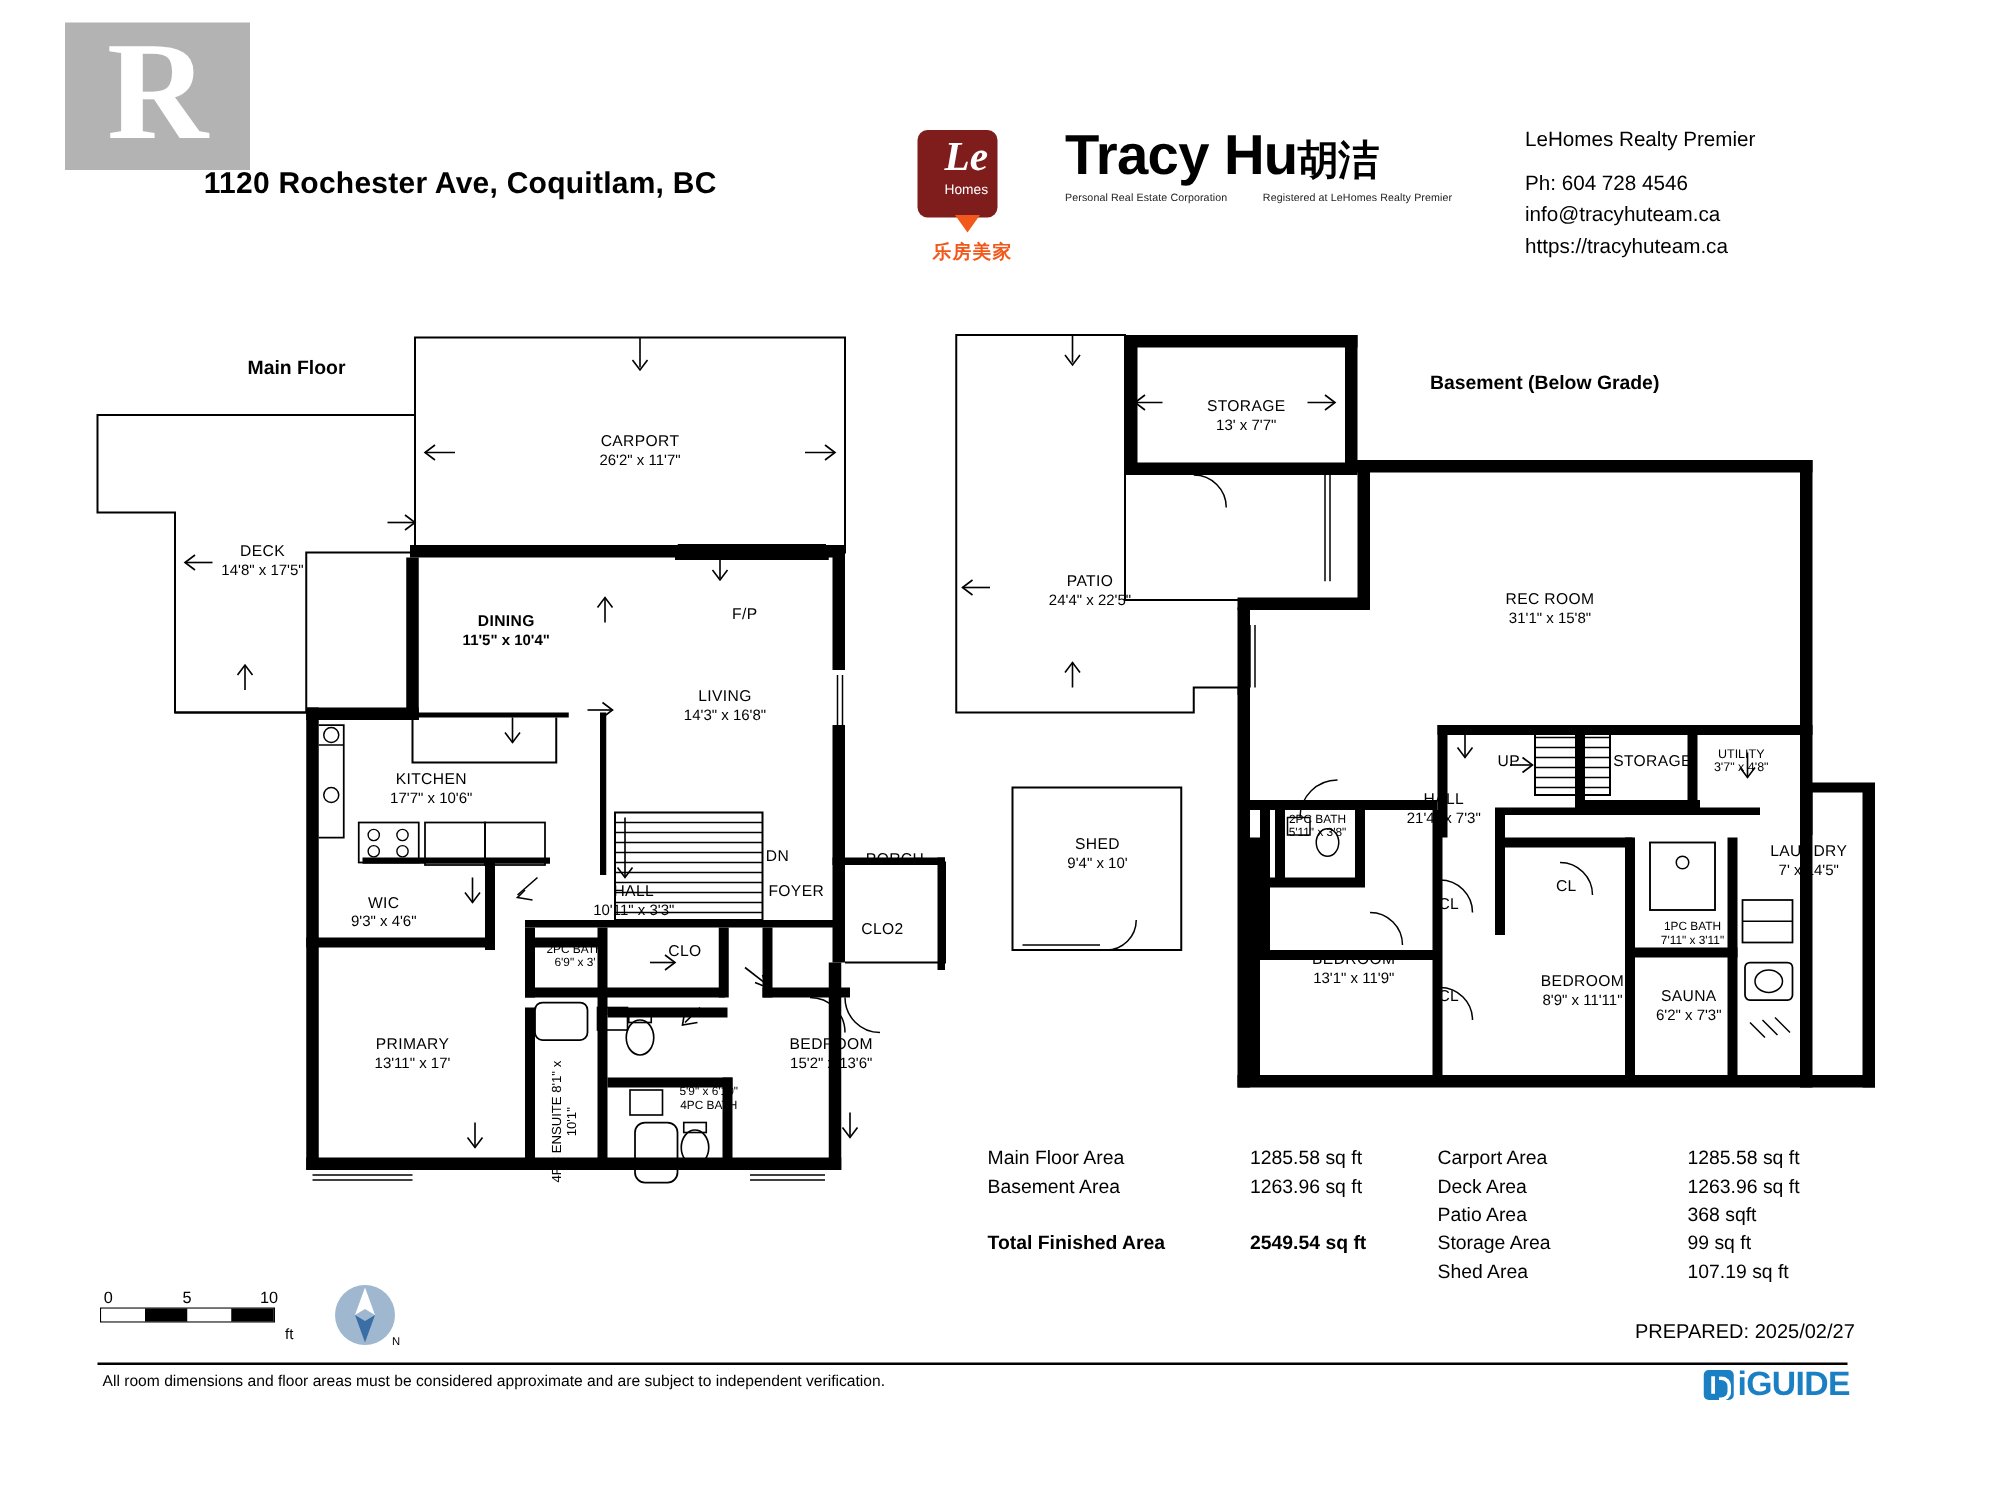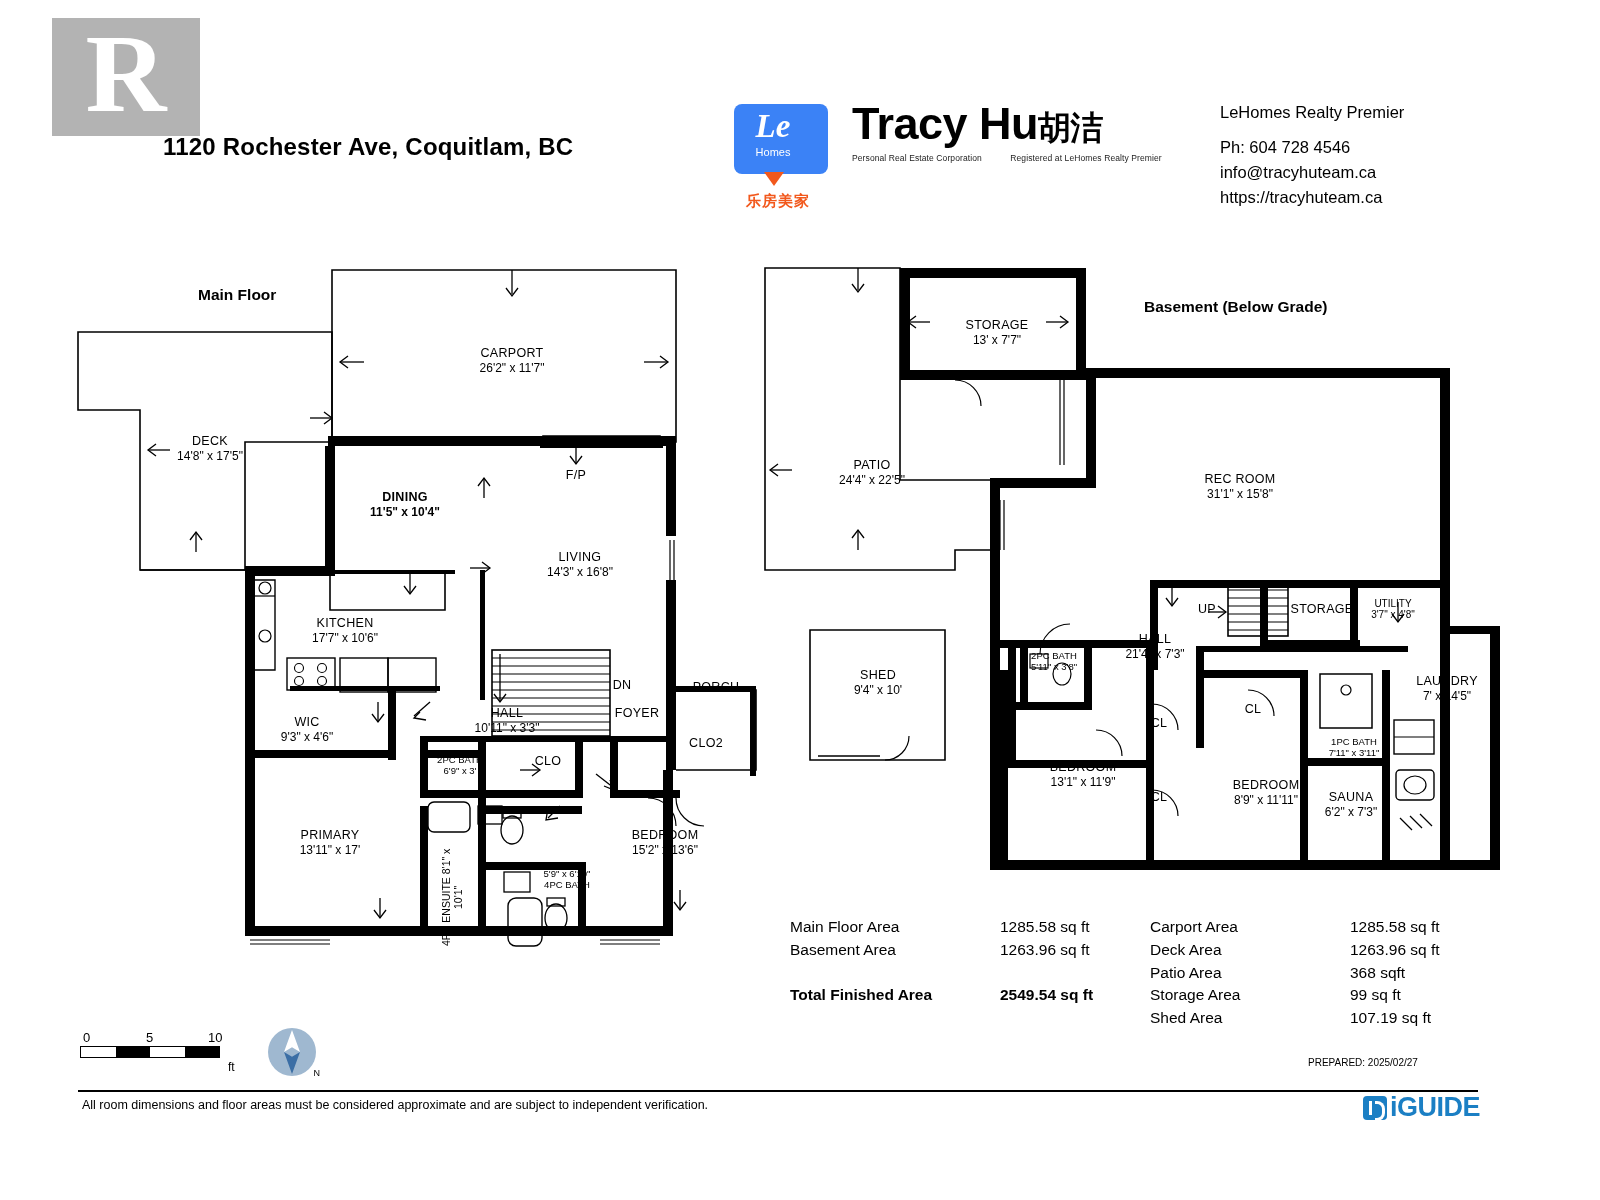--- a/index.html
+++ b/index.html
@@ -34,22 +34,22 @@
   }
   .realtor-logo .rword sup { font-size:14px; vertical-align:super; }
 
   .addr {
     position:absolute; left:163px; top:133px;
     font-size:24px; font-weight:bold; letter-spacing:0.2px;
   }
 
   .le-logo { position:absolute; left:722px; top:104px; width:112px; height:122px; }
   .le-logo .sq {
-    position:absolute; left:12px; top:0; width:94px; height:70px;
-    background:#3b82f6; border-radius:8px;padding-left:25px;
+    position:absolute; left:12px; top:0; width:64px; height:70px;
+    background:#7f1d1d; border-radius:8px;padding-left:25px;
   }
   .le-logo .sq .le {
     position:absolute; left:0; top:4px; width:78px; text-align:center;
     color:#fff; font-size:33px; font-weight:bold; font-style:italic;
     font-family:"Liberation Serif", serif;
   }
   .le-logo .sq .hm {
     position:absolute; left:0; top:42px; width:78px; text-align:center;
     color:#fff; font-size:11px;
   }
@@ -85,21 +85,21 @@
   .dim { font-size:12px; }
 
   
   .areas { position:absolute; left:790px; top:915px; width:720px; font-size:15.5px; }
   .areas .c1 { width:210px; }
   .areas .c2 { width:150px; }
   .areas .c3 { width:200px; }
   .areas .c4 { width:160px; }
   .areas .tot { font-weight:bold; }
   .lrow { display:flex; line-height:23px; }
-  .prep { position:absolute; left:1308px; top:1057px; font-size:10px; }
+  .prep { position:absolute; left:1308px; top:1057px; font-size:16px; }
 
   
   .scale { position:absolute; left:80px; top:1030px; width:230px; }
   .scale .nums { position:relative; height:16px; font-size:13px; }
   .scale .nums span { position:absolute; }
   .scale .bar { position:relative; height:12px; border:1.5px solid #000; width:140px; display:flex; }
   .scale .bar i { display:block; height:100%; }
   .scale .ft { position:absolute; left:148px; top:30px; font-size:12px; }
 
   .compass { position:absolute; left:268px; top:1028px; width:48px; height:48px; }
@@ -466,21 +466,21 @@
     <div class="title" style="left:198px; top:36px;">Main Floor</div>
 
     <div class="lbl" style="left:432px; top:96px; width:160px;">
       <div class="rn">CARPORT</div>
       <div class="dim">26'2" x 11'7"</div>
     </div>
     <div class="lbl" style="left:130px; top:184px; width:160px;">
       <div class="rn">DECK</div>
       <div class="dim">14'8" x 17'5"</div>
     </div>
-    <div class="lbl" style="left:546px; top:218px; width:60px;">
+    <div class="lbl" style="left:546px; top:234px; width:60px;text-align:right;">
       <div class="rn">F/P</div>
     </div>
     <div class="lbl" style="left:330px; top:240px; width:150px;font-weight:bold;">
       <div class="rn">DINING</div>
       <div class="dim">11'5" x 10'4"</div>
     </div>
     <div class="lbl" style="left:505px; top:300px; width:150px;">
       <div class="rn">LIVING</div>
       <div class="dim">14'3" x 16'8"</div>
     </div>

